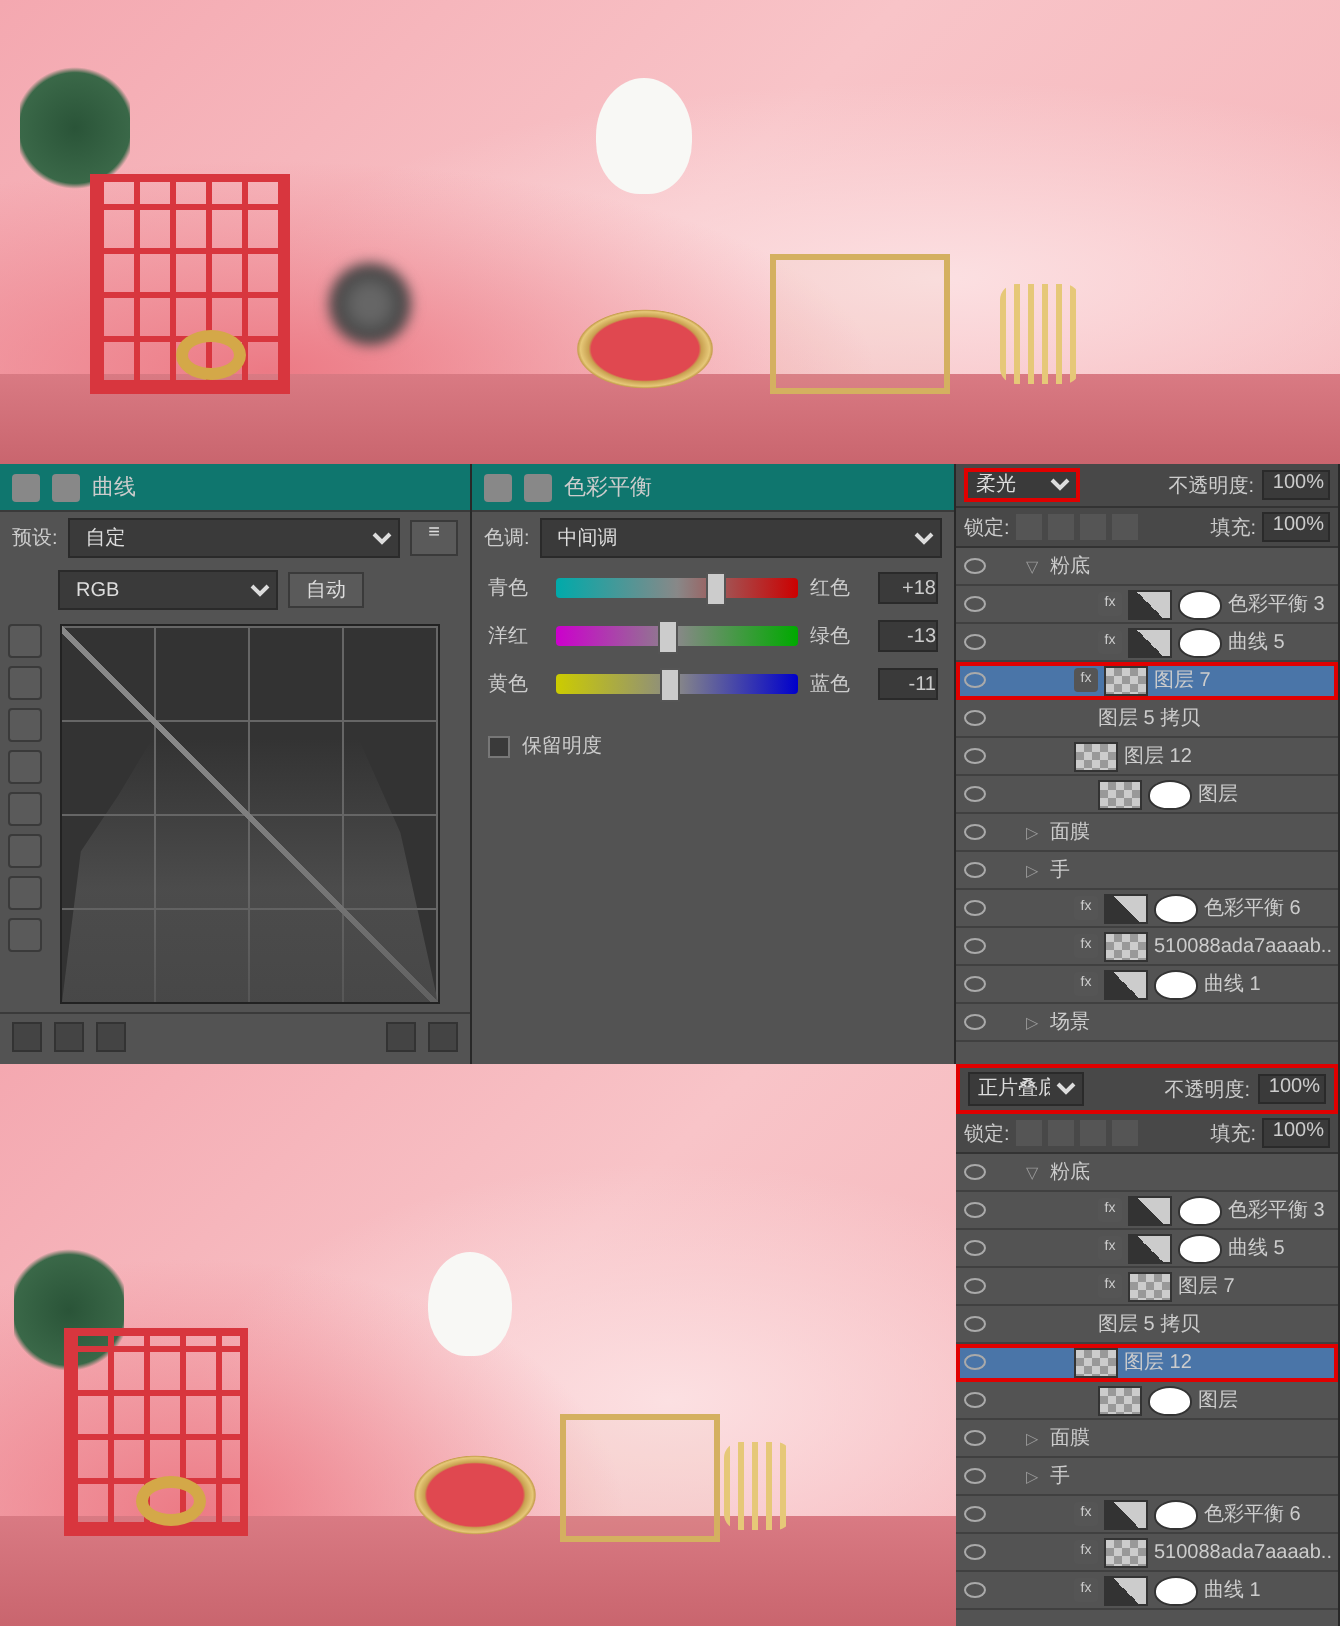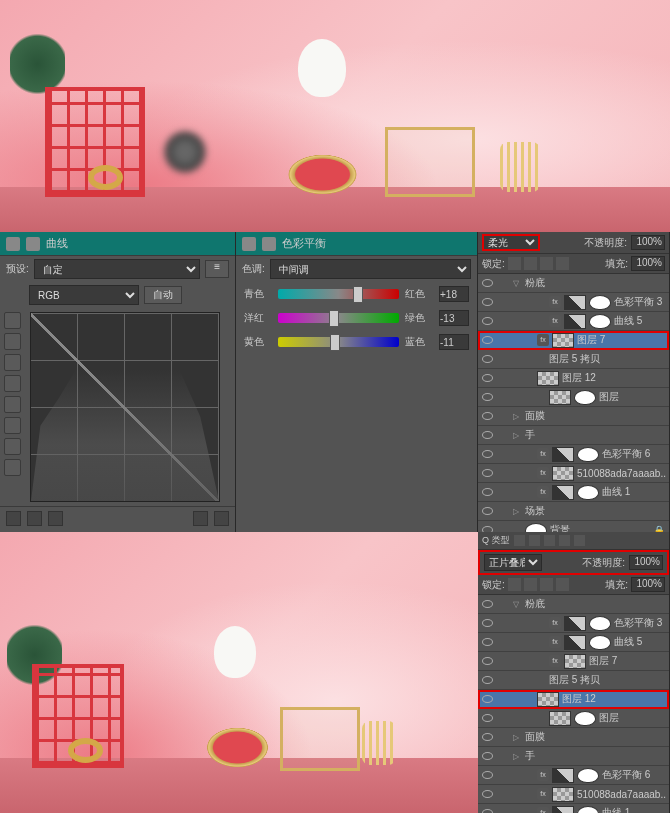--- a/index.html
+++ b/index.html
@@ -38,21 +38,21 @@
 .pfoot{display:flex;gap:6px;padding:4px 6px;border-top:1px solid #3a3a3a;justify-content:flex-end;}
 .pfoot span{width:15px;height:15px;background:#444;border:1px solid #333;display:inline-block;}
 
 .cb-row{display:flex;align-items:center;padding:4px 8px;gap:6px;font-size:10px;}
 .cb-label{width:28px;text-align:left;}
 .cb-slider{flex:1;height:10px;position:relative;border-radius:2px;}
 .cb-slider::after{content:"";position:absolute;top:-3px;width:8px;height:15px;background:#ccc;border:1px solid #555;}
 .sl-cr{background:linear-gradient(90deg,#00aaaa,#888,#cc0000);}.sl-cr::after{left:62%;}
 .sl-mg{background:linear-gradient(90deg,#cc00cc,#888,#00aa00);}.sl-mg::after{left:42%;}
 .sl-yb{background:linear-gradient(90deg,#cccc00,#888,#0000cc);}.sl-yb::after{left:43%;}
-.cb-val{width:30px;background:#3a3a3a;border:1px solid #2a2a2a;text-align:left;height:16px;line-height:16px;}
+.cb-val{width:30px;background:#3a3a3a;border:1px solid #2a2a2a;text-align:right;height:16px;line-height:16px;}
 .chk{width:11px;height:11px;border:1px solid #777;background:#3a3a3a;display:inline-block;}
 
 .lay-top{display:flex;align-items:center;padding:2px 4px;gap:4px;background:#484848;border-bottom:1px solid #333;font-size:10px;}
 .blend{background:#3a3a3a;border:1px solid #2a2a2a;color:#ddd;height:17px;font-size:10px;width:58px;}
 .hl-red{border:2px solid #e00000 !important;}
 .opac{font-size:10px;}
 .opac-v{background:#3a3a3a;border:1px solid #2a2a2a;width:34px;height:15px;font-size:10px;text-align:right;padding-right:2px;display:inline-block;}
 .lock-row{display:flex;align-items:center;padding:2px 4px;gap:3px;background:#484848;border-bottom:1px solid #333;font-size:10px;}
 .lock-row .li{width:13px;height:13px;background:#555;display:inline-block;}
 
@@ -153,20 +153,24 @@
       <div class="cb-slider sl-mg"></div>
       <span class="cb-label">绿色</span>
       <span class="cb-val">-13</span>
     </div>
     <div class="cb-row">
       <span class="cb-label">黄色</span>
       <div class="cb-slider sl-yb"></div>
       <span class="cb-label">蓝色</span>
       <span class="cb-val">-11</span>
     </div>
+    <div class="cb-row" style="margin-top:8px">
+      <span class="chk"></span>
+      <span>保留明度</span>
+    </div>
     <div style="flex:1"></div>
     <div class="pfoot" style="position:absolute;bottom:0;width:242px;">
       <span></span>
       <span></span>
       <span></span>
       <span style="flex:1;background:none;border:none"></span>
       <span></span>
       <span></span>
     </div>
   </div>
@@ -278,53 +282,37 @@
           <span class="fx">fx</span>
           <span class="thumb adj"></span>
           <span class="thumb mask"></span>
           <span class="lname">曲线 1</span>
         </div>
         <div class="layer">
           <span class="eye"></span>
           <span class="ind ind1"></span>
           <span class="chev">▷</span>
           <span class="lname">场景</span>
-        </div>
-        <div class="layer">
-          <span class="eye"></span>
-          <span class="ind ind1"></span>
-          <span class="chev"></span>
-          <span class="thumb mask"></span>
-          <span class="lname">背景</span>
-          <span>🔒</span>
         </div>
       </div>
   </div>
 </div>
 
 <div class="bottom">
   <div class="hero2">
     <div class="stage" style="height:55px"></div>
     <div class="prop plant" style="left:7px;bottom:110px"></div>
     <div class="prop redbox" style="left:32px;bottom:45px;width:92px;height:104px"></div>
     <div class="prop ring" style="left:68px;bottom:50px"></div>
     <div class="prop pedestal" style="left:195px;bottom:38px;width:85px"></div>
     <div class="prop mask" style="left:214px;bottom:135px;width:42px;height:52px"></div>
     <div class="prop cube" style="left:280px;bottom:42px;width:80px;height:64px"></div>
     <div class="prop cyl" style="left:362px;bottom:48px;width:34px;height:44px"></div>
   </div>
   <div class="panel p-layers">
-    <div class="lay-top">
-      <span style="font-size:9px">Q 类型</span>
-      <span class="li" style="width:11px;height:11px;background:#555;display:inline-block"></span>
-      <span class="li" style="width:11px;height:11px;background:#555;display:inline-block"></span>
-      <span class="li" style="width:11px;height:11px;background:#555;display:inline-block"></span>
-      <span class="li" style="width:11px;height:11px;background:#555;display:inline-block"></span>
-      <span class="li" style="width:11px;height:11px;background:#555;display:inline-block"></span>
-    </div>
     <div class="lay-top hl-red" style="border:2px solid #e00000">
       <select class="blend"><option>正片叠底</option></select>
       <span style="flex:1"></span>
       <span class="opac">不透明度:</span>
       <span class="opac-v">100%</span>
     </div>
     <div class="lock-row">
       <span>锁定:</span>
       <span class="li"></span>
       <span class="li"></span>

